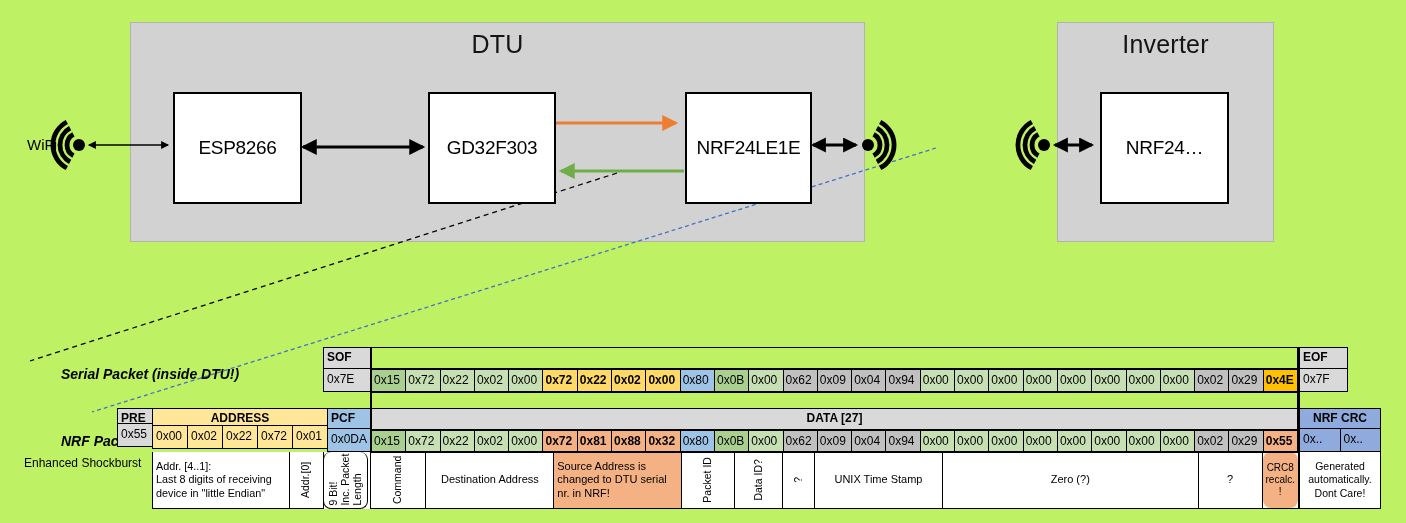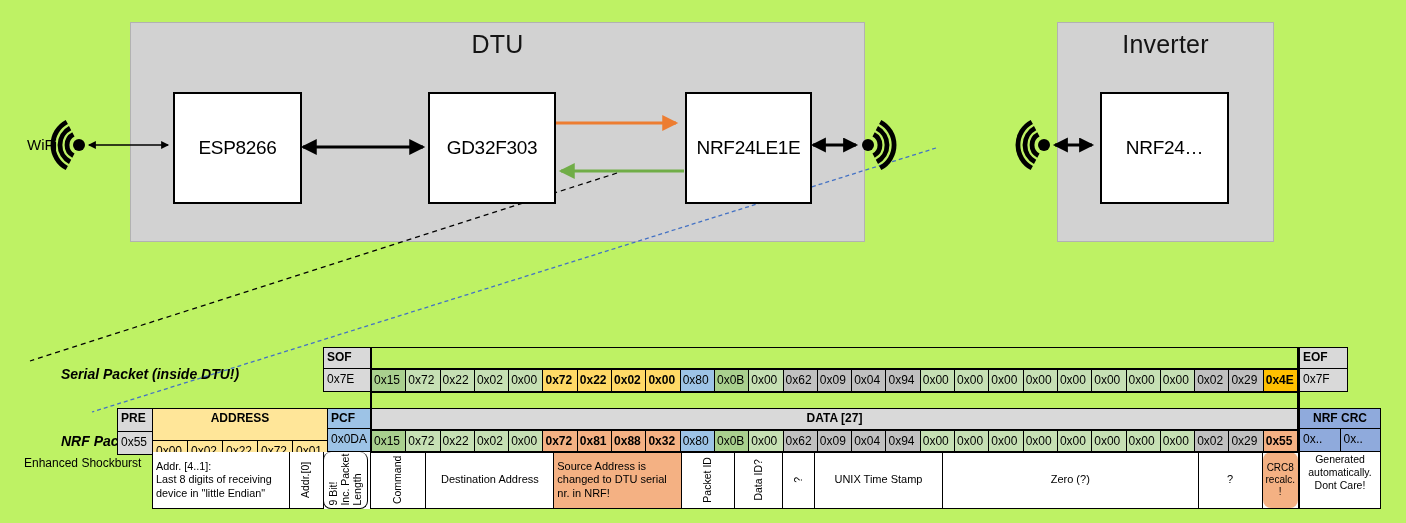--- a/index.html
+++ b/index.html
@@ -59,21 +59,21 @@
     box-sizing:border-box;border:1.5px solid #000;background:#d9d9d9;text-align:center;
     font-size:12px;font-weight:700;line-height:19px;z-index:4;}
 
   
   .annzone{position:absolute;top:452px;height:57px;box-sizing:border-box;z-index:4;
            background:#fff;}
   #ann-left{left:152px;width:219px;display:flex;}
   #ann-data{left:370px;width:929px;display:grid;grid-template-columns:repeat(27,1fr);
             border:1.5px solid #000;border-top:none;}
   #ann-crc{left:1299px;width:82px;border:1.5px solid #000;border-top:none;
-           display:flex;justify-content:center;text-align:center;
+           display:flex;align-items:center;justify-content:center;text-align:center;
            font-size:10.5px;line-height:1.25;padding:1px;}
   .acell{box-sizing:border-box;border-right:1px solid #000;display:flex;align-items:center;
          justify-content:center;font-size:11px;line-height:1.22;text-align:center;
          padding:2px 3px;overflow:visible;}
   .acell:last-child{border-right:none;border-radius:8px;}
   #ann-left .acell{border:1px solid #000;border-top:none;margin-left:-1px;height:100%;}
   #ann-left .acell:first-child{margin-left:0;}
   .acell.alignleft{justify-content:flex-start;text-align:left;}
   .acell.salmonbg{background:#f4b183;font-weight:400;}
   .acell .pre{white-space:pre-line;}
@@ -202,26 +202,26 @@
       <div class="bc gray">0x29</div>
       <div class="bc orange">0x4E</div>
     </div>
 
   <div class="stack" style="left:1299px;top:347px;width:49px;">
     <div class="cell hd">EOF</div>
     <div class="cell val">0x7F</div>
   </div>
 
   <div class="stack" style="left:117px;top:408px;width:36px;">
-    <div class="cell hd" style="height:24px;line-height:18px;">PRE</div>
+    <div class="cell hd" style="height:16px;line-height:18px;">PRE</div>
     <div class="cell val">0x55</div>
   </div>
 
   <div class="stack" style="left:152px;top:408px;width:176px;">
-    <div class="cell hd yellow center" style="height:33px;line-height:18px;">ADDRESS</div>
+    <div class="cell hd yellow center" style="height:18px;line-height:18px;">ADDRESS</div>
     <div class="flexrow" id="nrf-address-values">
         <div class="cell val yellow">0x00</div>
         <div class="cell val yellow">0x02</div>
         <div class="cell val yellow">0x22</div>
         <div class="cell val yellow">0x72</div>
         <div class="cell val yellow">0x01</div>
       </div>
   </div>
 
   <div class="stack" style="left:327px;top:408px;width:45px;">

